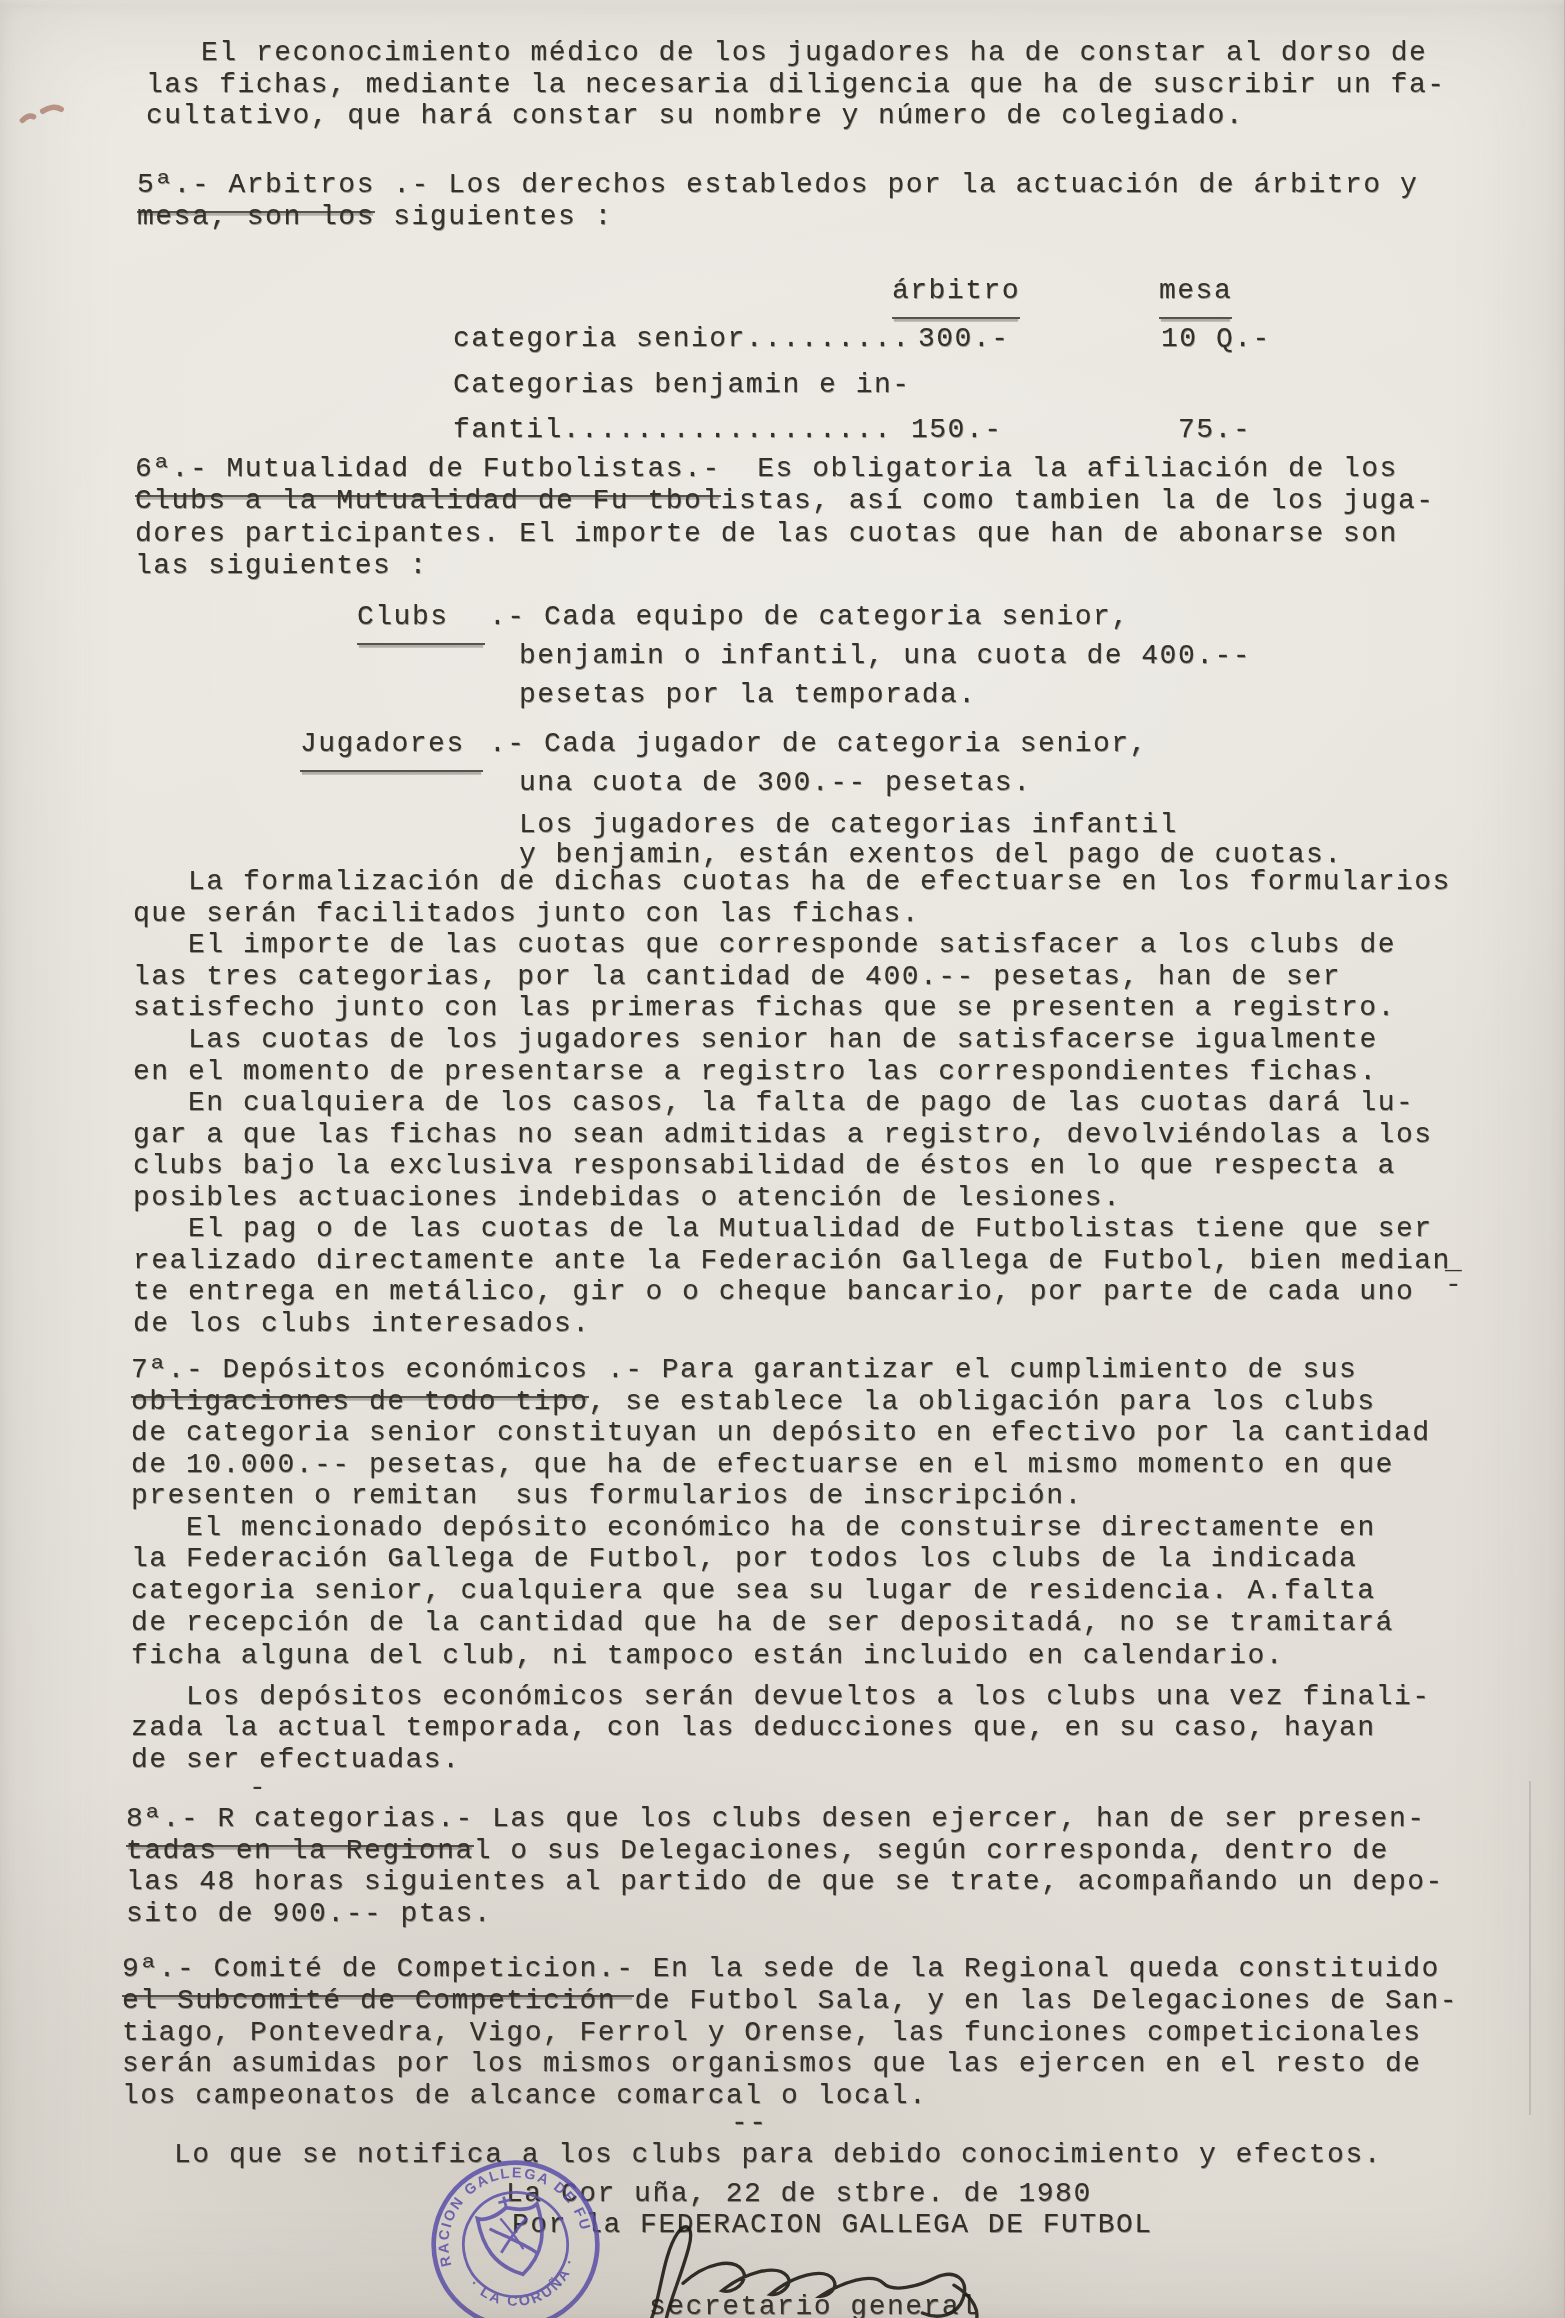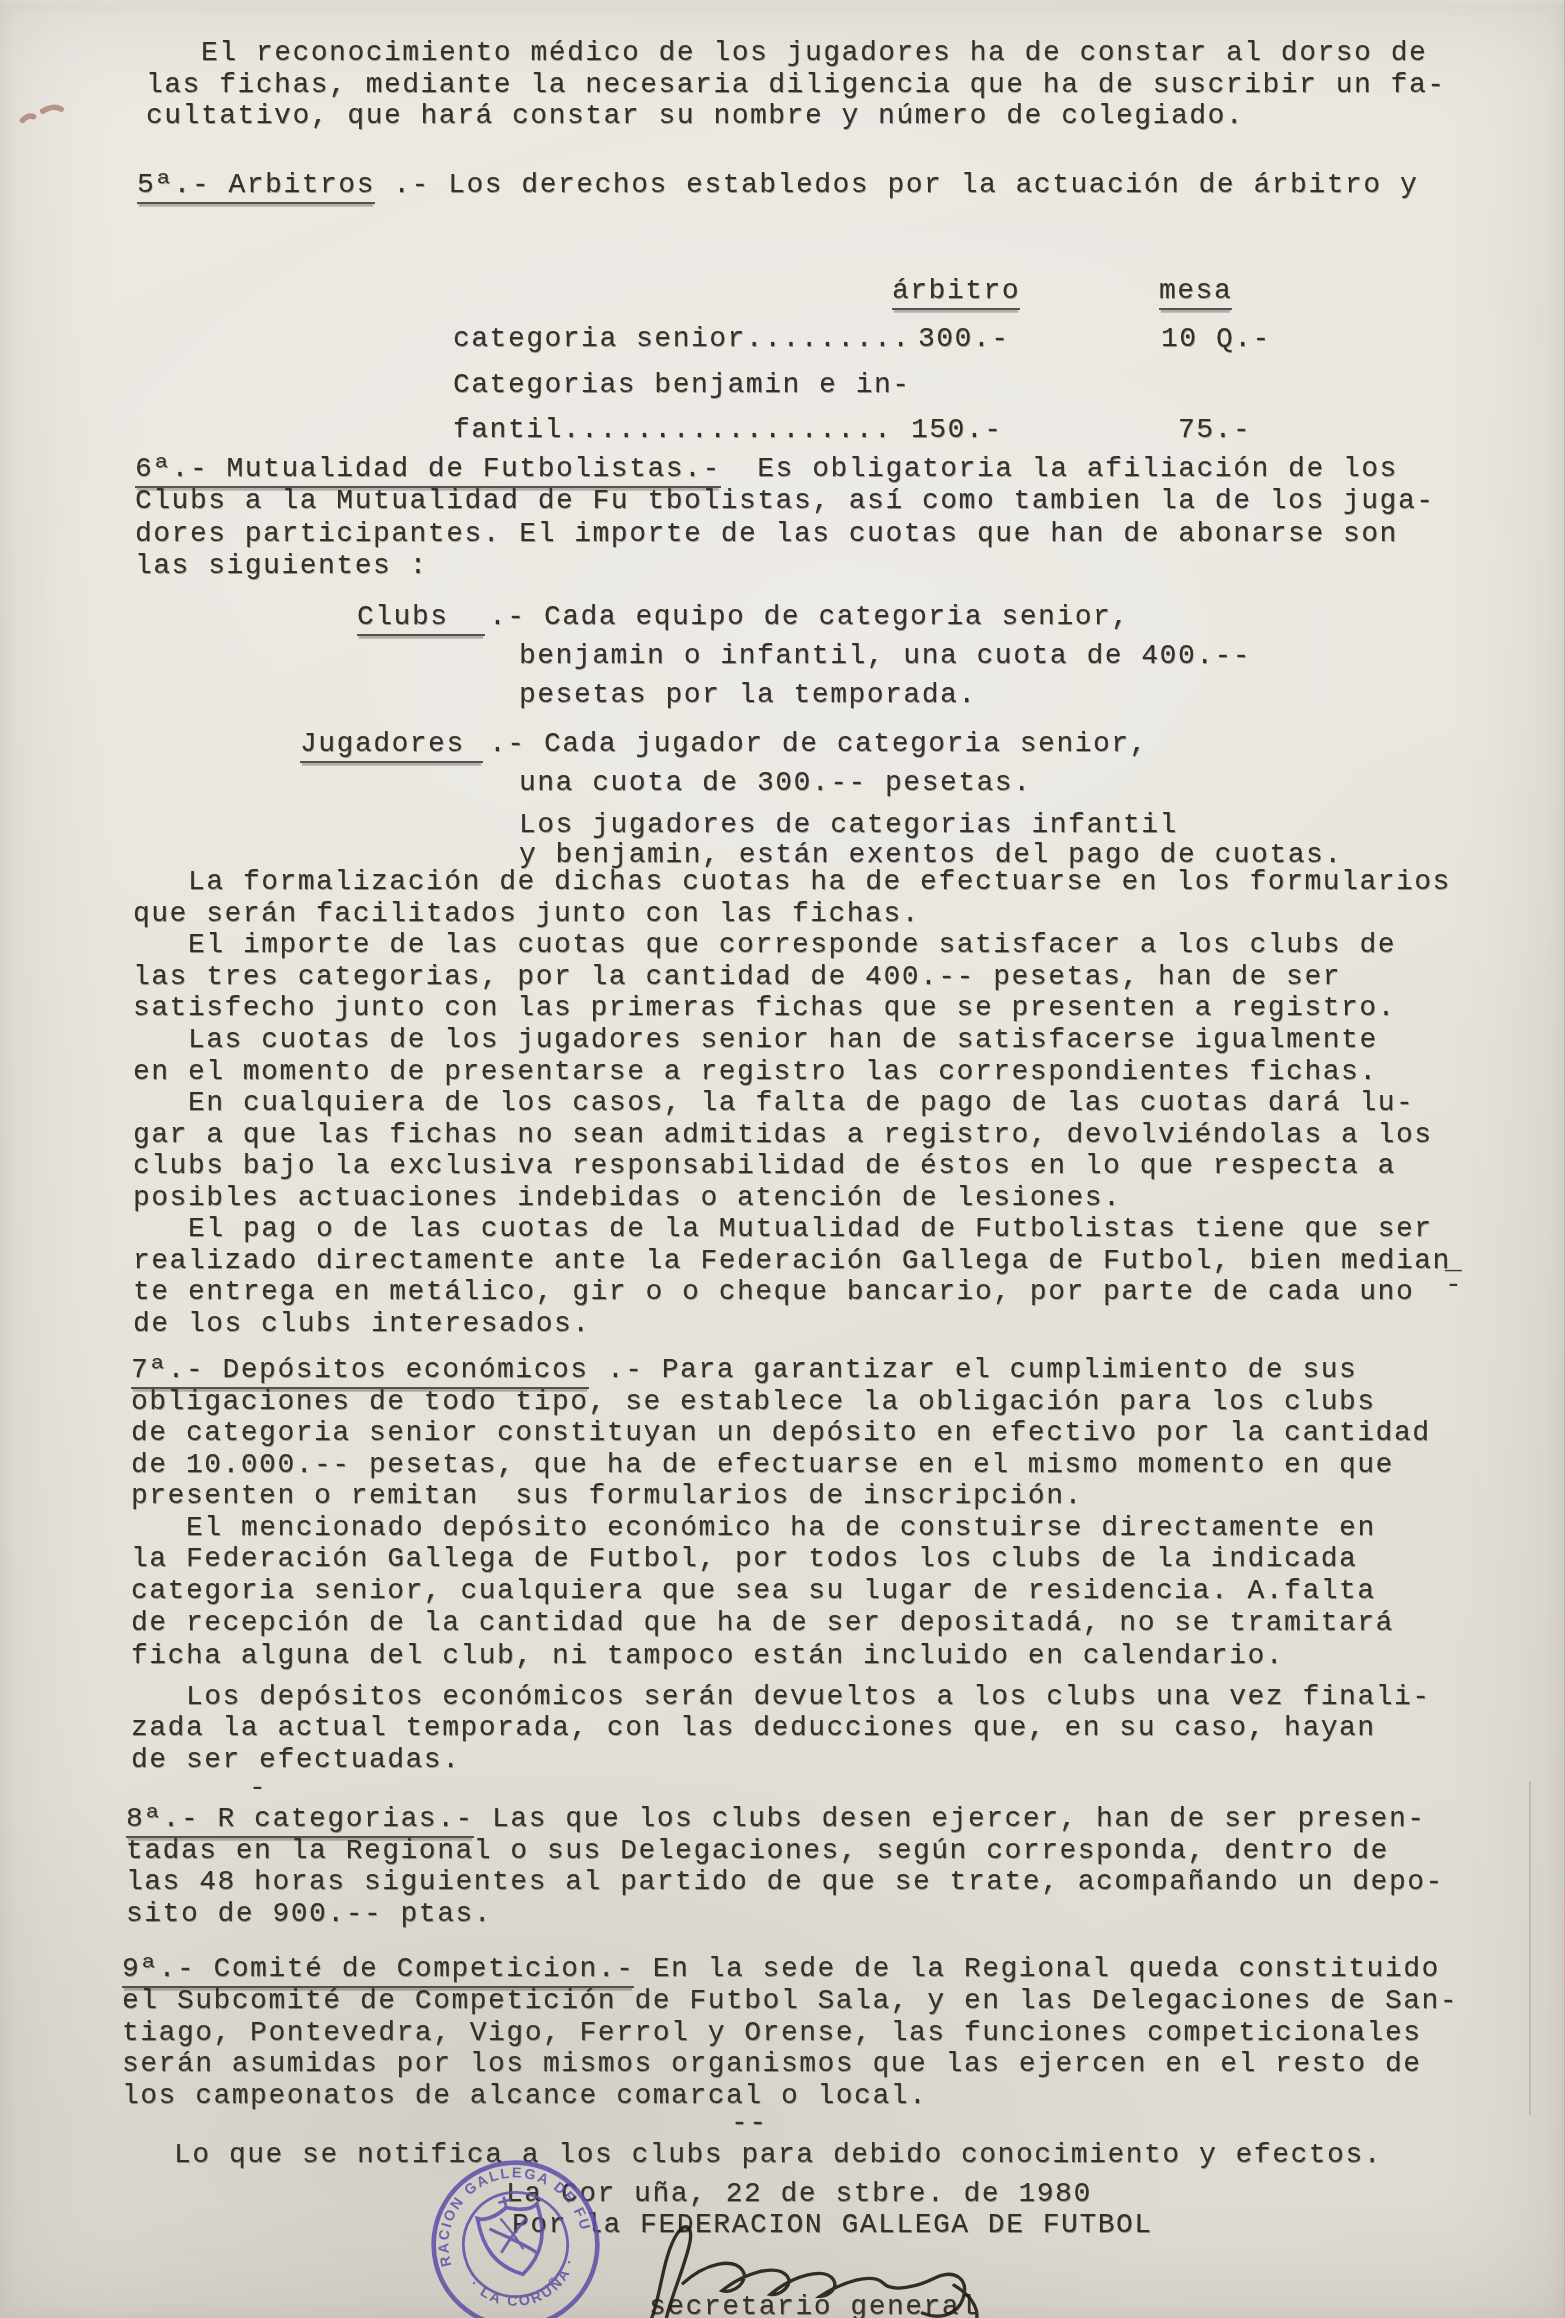--- a/index.html
+++ b/index.html
@@ -15,38 +15,39 @@
   }
   .sheet::after{
     content:"";position:absolute;inset:0;pointer-events:none;
     box-shadow:inset 0 0 111px rgba(96,90,78,.18), inset 0 0 16.7px rgba(96,90,78,.10);
   }
   .topedge{position:absolute;left:0;top:0;width:100%;height:6.5px;background:linear-gradient(#f7f5f1,#eae7e1);opacity:.8;}
   .ln{
     position:absolute;white-space:pre;font-size:28px;line-height:32px;letter-spacing:1.5px;
     text-shadow:0.6px 0.6px 0.6px rgba(52,48,42,.45);
   }
-  .u{border-bottom:2.8px solid rgba(44,40,34,.78);box-shadow:0 4.6px 0 -1.9px rgba(44,40,34,.30);padding-bottom:2px;font-family:Liberation Mono, monospace;}
+  .u{border-bottom:2.8px solid rgba(44,40,34,.78);box-shadow:0 4.6px 0 -1.9px rgba(44,40,34,.30);padding-bottom:11px;font-family:Liberation Mono, monospace;}
   .stray{position:absolute;font-size:28px;letter-spacing:1.5px;white-space:pre;color:#3a362f;}
   .smudge{position:absolute;left:15px;top:89px;width:61px;height:48px;pointer-events:none;}
   .paperline{position:absolute;left:1529px;top:1781px;width:1.9px;height:334px;background:rgba(110,104,92,.22);}
   .stamp{position:absolute;left:429px;top:2158px;width:173px;height:173px;opacity:.86;transform:rotate(-14deg);}
   .sig{position:absolute;left:594px;top:2209px;width:436px;height:130px;}
 </style>
 </head>
 <body>
 
 <div class="sheet">
   <div class="topedge"></div>
 
   <div class="ln" style="left:201px;top:37px">El reconocimiento médico de los jugadores ha de constar al dorso de</div>
   <div class="ln" style="left:146px;top:69px">las fichas, mediante la necesaria diligencia que ha de suscribir un fa-</div>
   <div class="ln" style="left:146px;top:100px">cultativo, que hará constar su nombre y número de colegiado.</div>
 
   <div class="ln" style="left:137px;top:169px"><span class="u">5ª.- Arbitros</span><span> .- Los derechos establedos por la actuación de árbitro y</span></div>
+  <div class="ln" style="left:137px;top:201px">mesa, son los siguientes :</div>
 
   <div class="ln" style="left:892px;top:275px"><span class="u"></span><span class="u">árbitro</span></div>
   <div class="ln" style="left:1159px;top:275px"><span class="u">mesa</span></div>
   <div class="ln" style="left:453px;top:323px">categoria senior.........</div>
   <div class="ln" style="left:918px;top:323px">300.-</div>
   <div class="ln" style="left:1161px;top:323px">10 Q.-</div>
   <div class="ln" style="left:453px;top:369px">Categorias benjamin e in-</div>
   <div class="ln" style="left:453px;top:414px">fantil..................</div>
   <div class="ln" style="left:911px;top:414px">150.-</div>
   <div class="ln" style="left:1178px;top:414px">75.-</div>

